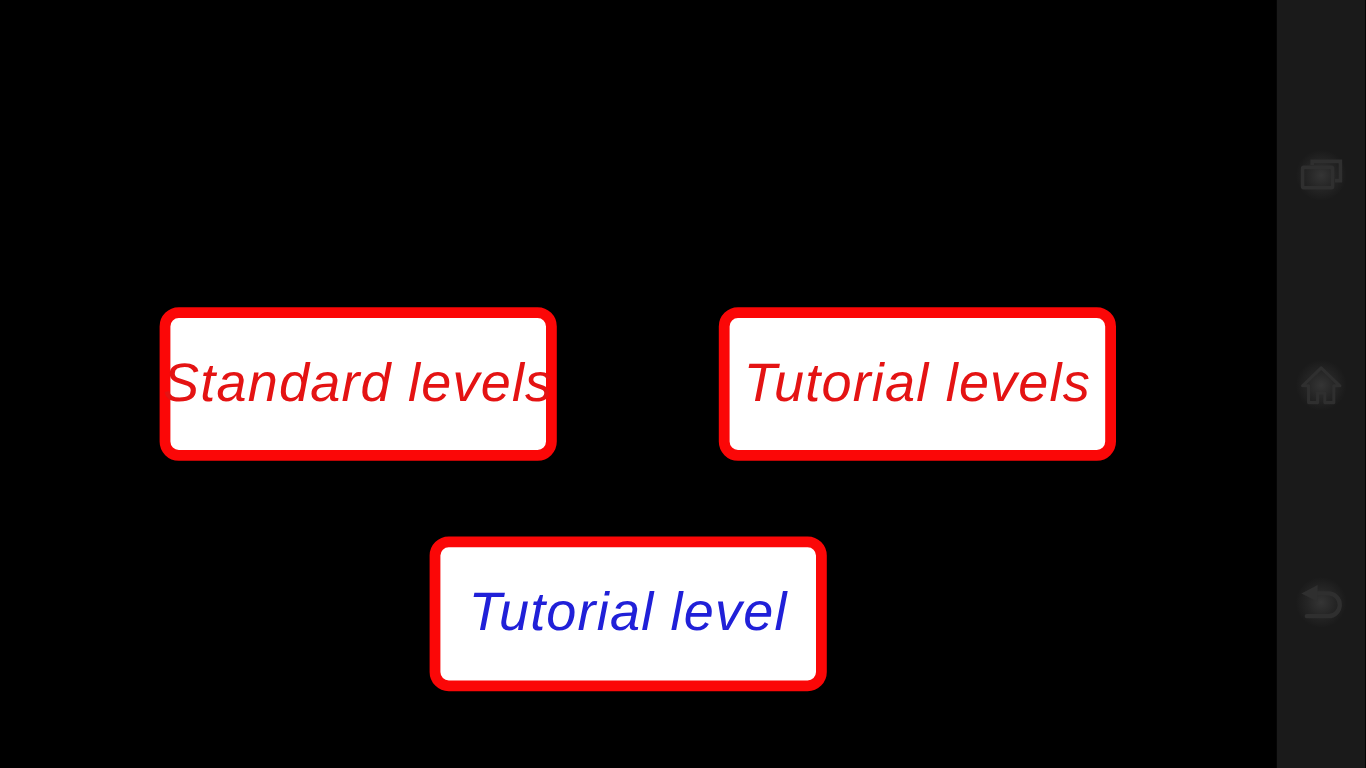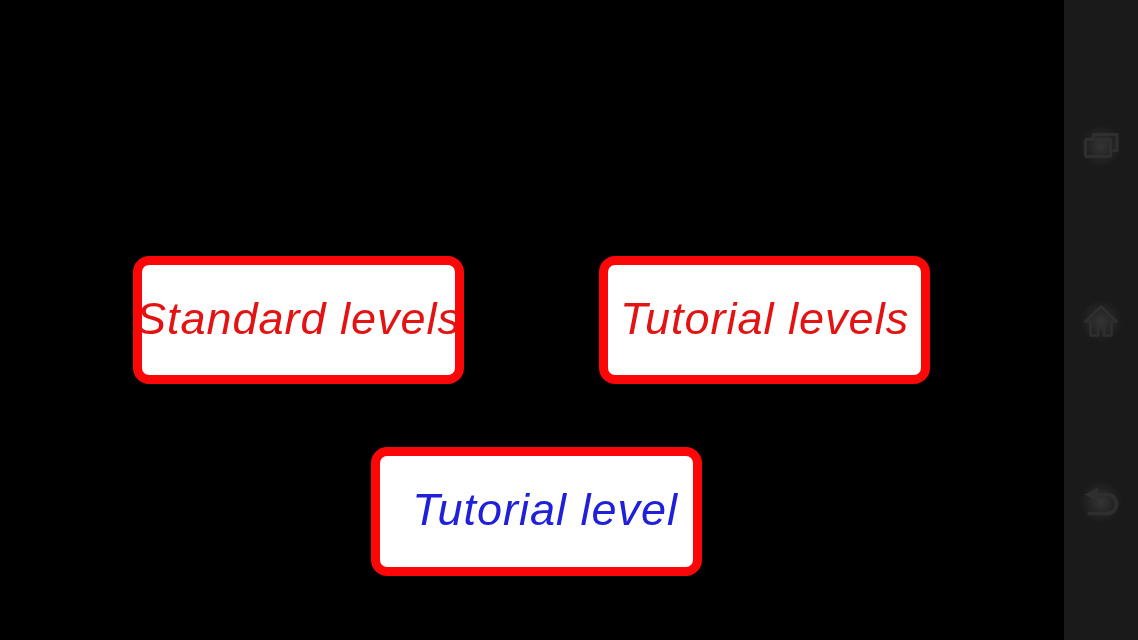--- a/index.html
+++ b/index.html
@@ -19,33 +19,33 @@
   }
   .menu-btn {
     position: absolute;
     background: #ffffff;
     border: 9px solid #fb0707;
     border-radius: 16px;
     display: flex;
     align-items: center;
     justify-content: center;
     cursor: pointer;
-    padding: 15px;
+    padding: 4px;
   }
   .menu-btn .btn-label {
     font-style: italic;
     font-size: 45px;
     letter-spacing: 1px;
     white-space: nowrap;
     line-height: 1;
     padding-bottom: 4px;
   }
   #btn-standard { left: 133px; top: 256px; width: 331px; height: 128px; }
   #btn-relaxing { left: 599px; top: 256px; width: 331px; height: 128px; }
-  #btn-tutorial { left: 371px; top: 447px; width: 331px; height: 129px; justify-content: flex-end; }
+  #btn-tutorial { left: 358px; top: 447px; width: 331px; height: 129px; }
   #btn-standard .btn-label, #btn-relaxing .btn-label { color: #e41313; }
   #btn-tutorial .btn-label { color: #2020d8; }
 
   .navbar {
     position: absolute;
     right: 0; top: 0;
     width: 74px; height: 640px;
     background: #1a1a1a;
   }
   .nav-btn {

